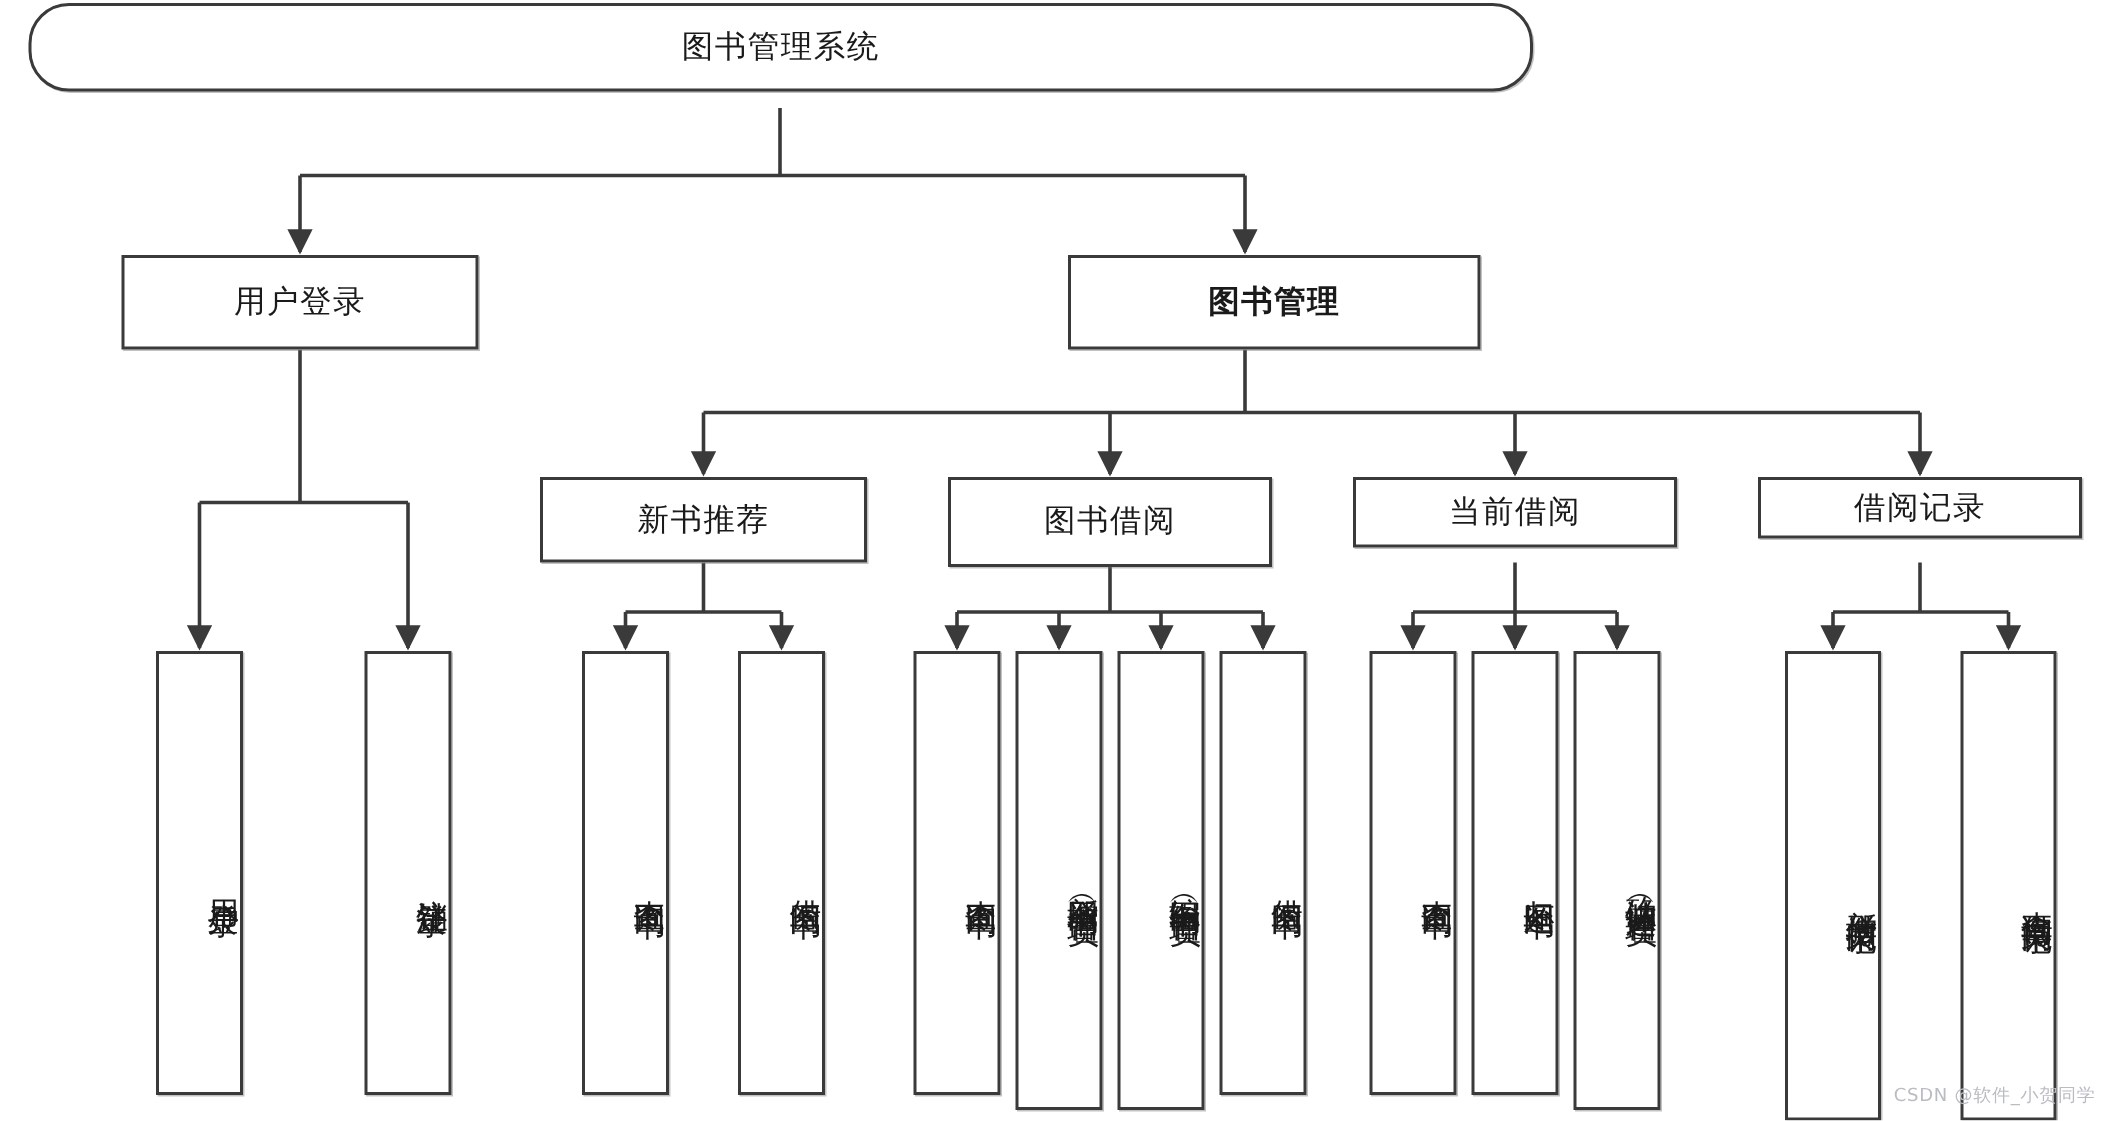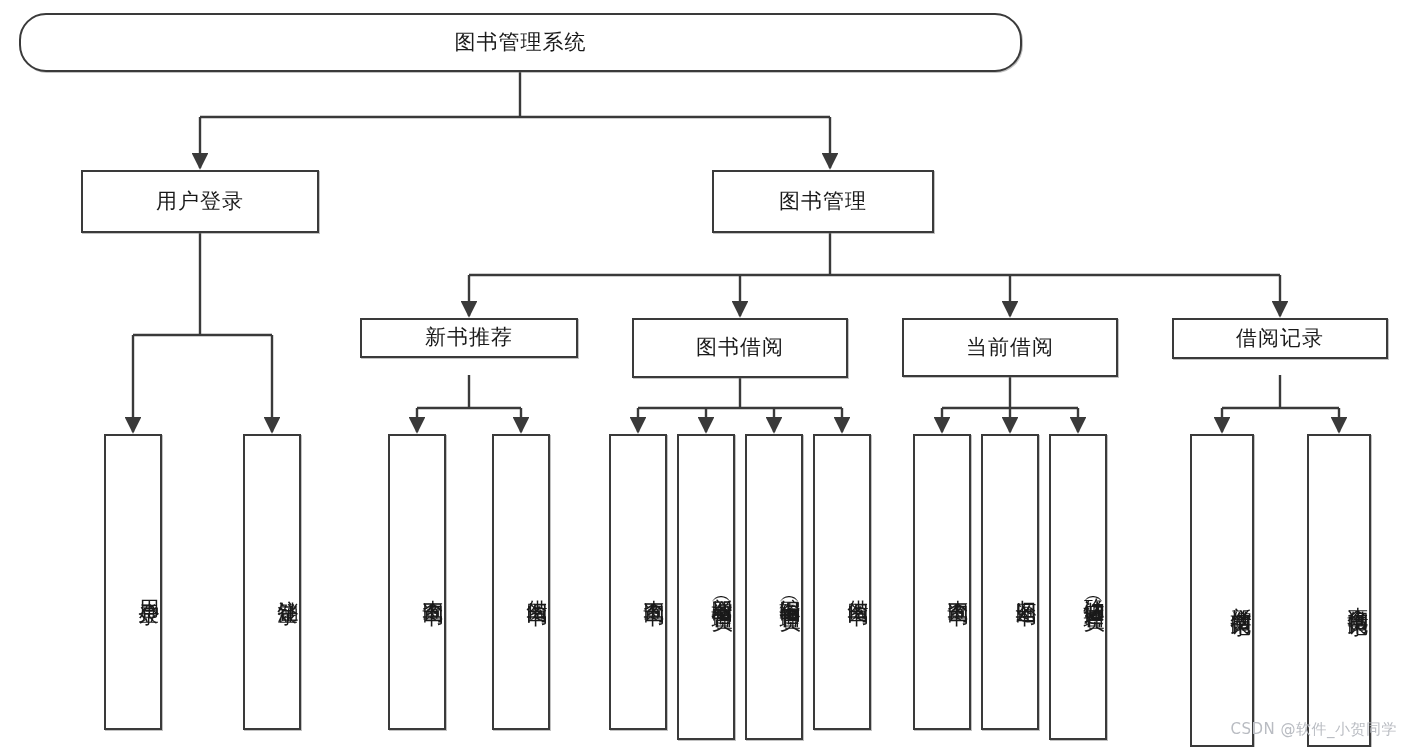--- a/index.html
+++ b/index.html
@@ -53,21 +53,21 @@
     justify-content: center;
     padding-top: 10px;
   }
   .node.vertical.tall-text {
     padding-top: 6px;
   }
   #watermark {
     position: absolute;
     right: 8px;
     bottom: 8px;
-    font-size: 15px;
+    font-size: 12px;
     color: #b9bcc2;
     letter-spacing: 0.5px;
     white-space: nowrap;
   }
 </style>
 </head>
 <body>
 
 <div id="diagram-root">
 
@@ -114,28 +114,28 @@
       <path d="M 1010 408 L 1010 432" marker-end="url(#arrow)"></path>
       <path d="M 1078 408 L 1078 432" marker-end="url(#arrow)"></path>
 
       <path d="M 1280 375 L 1280 408"></path>
       <path d="M 1222 408 L 1339 408"></path>
       <path d="M 1222 408 L 1222 432" marker-end="url(#arrow)"></path>
       <path d="M 1339 408 L 1339 432" marker-end="url(#arrow)"></path>
     </g>
   </svg>
 
-  <div class="node horizontal" style="left:19px; top:13px; width:1003px; height:59px;border-radius:27px;">图书管理系统</div>
+  <div class="node horizontal" style="left:19px; top:2px; width:1003px; height:59px;border-radius:27px;">图书管理系统</div>
 
   <div class="node horizontal" style="left:81px; top:170px; width:238px; height:63px;">用户登录</div>
-  <div class="node horizontal" style="left:712px; top:170px; width:222px; height:63px;">图书管理</div>
+  <div class="node horizontal" style="left:712px; top:170px; width:275px; height:63px;font-weight:bold;">图书管理</div>
 
-  <div class="node horizontal" style="left:360px; top:318px; width:218px; height:40px;">新书推荐</div>
+  <div class="node horizontal" style="left:360px; top:318px; width:218px; height:57px;">新书推荐</div>
   <div class="node horizontal" style="left:632px; top:318px; width:216px; height:60px;">图书借阅</div>
-  <div class="node horizontal" style="left:902px; top:318px; width:216px; height:59px;">当前借阅</div>
+  <div class="node horizontal" style="left:902px; top:318px; width:216px; height:47px;">当前借阅</div>
   <div class="node horizontal" style="left:1172px; top:318px; width:216px; height:41px;">借阅记录</div>
 
   <div class="node vertical" style="left:104px; top:434px; width:58px; height:296px;">用户登录</div>
   <div class="node vertical" style="left:243px; top:434px; width:58px; height:296px;">注销登录</div>
 
   <div class="node vertical" style="left:388px; top:434px; width:58px; height:296px;">查询图书</div>
   <div class="node vertical" style="left:492px; top:434px; width:58px; height:296px;">借阅图书</div>
 
   <div class="node vertical" style="left:609px; top:434px; width:58px; height:296px;">查询图书</div>
   <div class="node vertical tall-text" style="left:677px; top:434px; width:58px; height:306px;">新增图书（管理员）</div>

